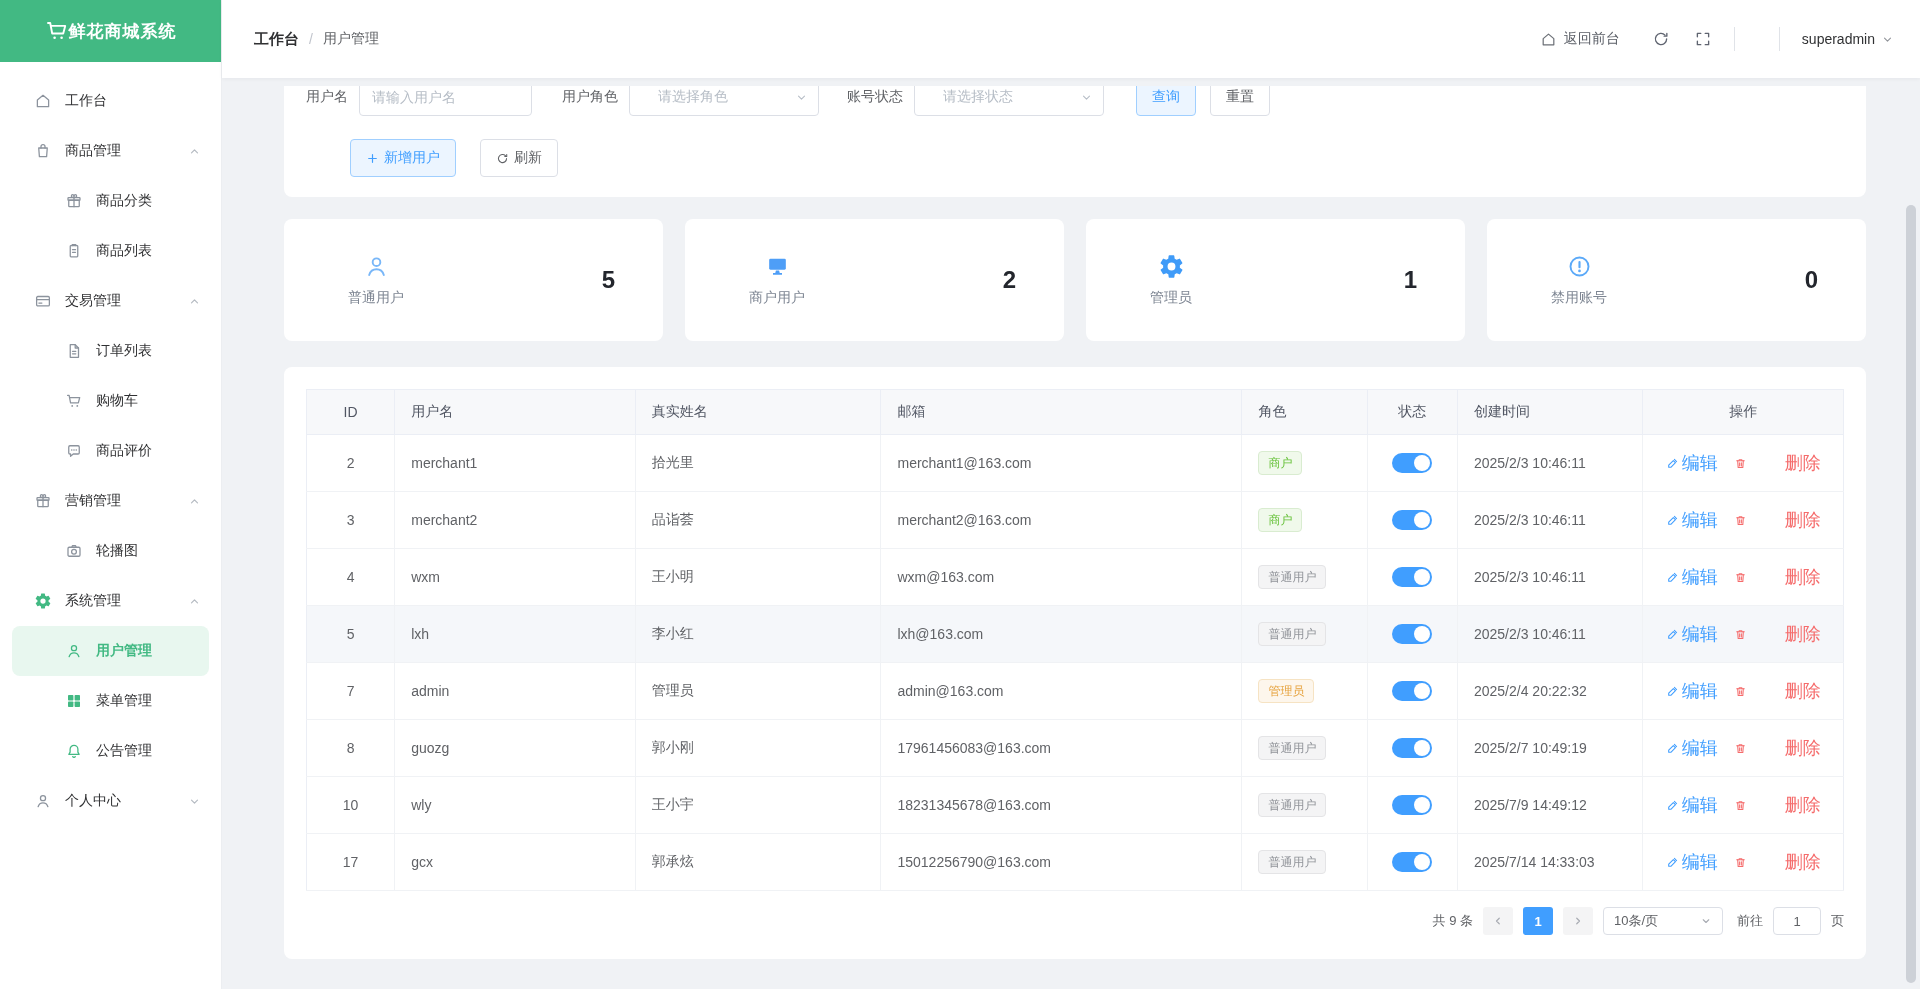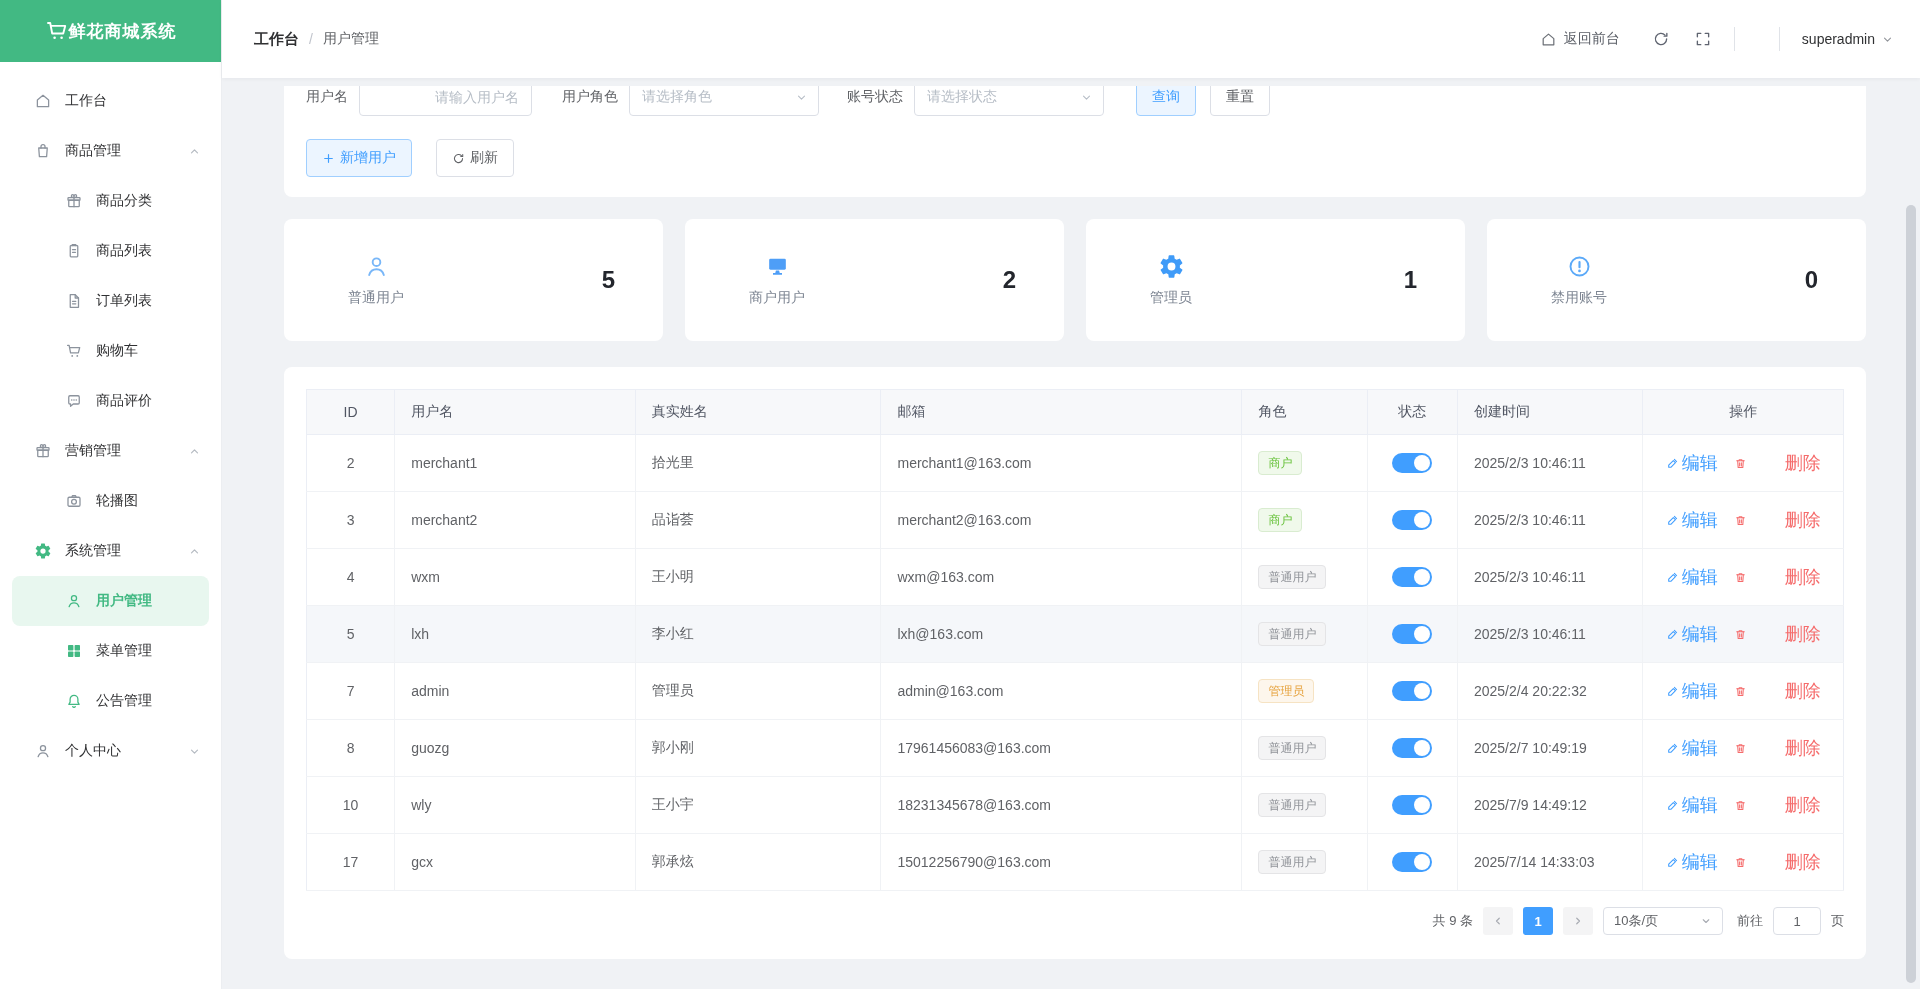--- a/index.html
+++ b/index.html
@@ -37,27 +37,27 @@
   .tb-div2 { width:1px; height:24px; background:#e0e3e8; margin-left:44px; }
   .tb-user { margin-left:22px; display:flex; align-items:center; gap:6px; color:#303133; cursor:pointer; }
   .tb-user .icon { width:13px; height:13px; color:#909399; }
 
   
   .content { flex:1; padding:8px 54px 14px 62px; overflow:hidden; }
   .card { background:#fff; border-radius:8px; }
   .card-search { border-radius:0 0 8px 8px; overflow:hidden; padding:0 22px 20px; }
   .form-row { display:flex; align-items:center; margin-top:-9px; height:40px; }
   .f-label { font-size:14px; color:#606266; margin-right:11px; }
-  .f-input { width:173px; height:38px; border:1px solid #dcdfe6; border-radius:4px; padding:0 12px; font-size:14px; color:#606266; outline:none; font-family:inherit;text-align:right; }
+  .f-input { width:173px; height:38px; border:1px solid #dcdfe6; border-radius:4px; padding:0 12px; font-size:14px; color:#606266; outline:none; font-family:inherit; }
   .f-input::placeholder { color:#b6bdc6; }
-  .f-select { width:190px; height:38px; border:1px solid #dcdfe6; border-radius:4px; padding:0 10px 0 12px; font-size:14px; color:#b6bdc6; display:flex; align-items:center; justify-content:space-between; cursor:pointer; background:#fff; }
+  .f-select { width:190px; height:38px; border:1px solid #dcdfe6; border-radius:4px; padding:0 10px 0 28px; font-size:14px; color:#b6bdc6; display:flex; align-items:center; justify-content:space-between; cursor:pointer; background:#fff; }
   .f-select .icon { width:13px; height:13px; color:#b6bdc6; }
   .gap30 { width:30px; } .gap28 { width:28px; }
   .btn { height:38px; border-radius:4px; font-size:14px; display:inline-flex; align-items:center; justify-content:center; cursor:pointer; border:1px solid #dcdfe6; background:#fff; color:#606266; padding:0 15px; font-family:inherit; }
-  .btn-plain-blue { background:#ecf5ff; border-color:#a0cfff; color:#409eff; }
+  .btn-plain-blue { background:#ecf5ff; border-color:#a0cfff; color:#409eff;margin-left:44px; }
   .btn .bicon { width:13px; height:13px; margin-right:5px; }
   .btn-query { margin-left:32px; }
   .btn-reset { margin-left:14px; }
   .btn-row { margin-top:22px; display:flex; align-items:center; }
   .btn-refresh { margin-left:24px; }
 
   
   .stats { display:flex; gap:22px; margin-top:22px; }
   .stat-card { flex:1; height:122px; background:#fff; border-radius:8px; display:flex; align-items:center; justify-content:space-between; padding:0 48px 0 64px; }
   .stat-left { display:flex; flex-direction:column; align-items:center; gap:9px; }
@@ -149,20 +149,35 @@
         </div>
         <div class="menu-item sub">
           <span class="icon mi">
             <svg viewBox="0 0 24 24" fill="none" stroke="currentColor" stroke-width="1.7" stroke-linecap="round" stroke-linejoin="round">
               <rect x="7" y="4.8" width="10" height="15" rx="1"></rect>
               <path d="M9.6 4.8V3.4h4.8v1.4"></path>
               <path d="M10 10.2h4M10 13.8h4"></path>
             </svg>
           </span>
           <span>商品列表</span>
+        </div>
+        <div class="menu-item">
+          <span class="icon mi">
+            <svg viewBox="0 0 24 24" fill="none" stroke="currentColor" stroke-width="1.7" stroke-linecap="round" stroke-linejoin="round">
+              <rect x="3.5" y="6" width="17" height="12.6" rx="1.6"></rect>
+              <path d="M3.5 10.2h17"></path>
+              <path d="M6.5 14.8h4"></path>
+            </svg>
+          </span>
+          <span>交易管理</span>
+          <span class="icon chev">
+            <svg viewBox="0 0 24 24" fill="none" stroke="currentColor" stroke-width="2.2" stroke-linecap="round" stroke-linejoin="round">
+              <path d="M6.5 14.5 12 9l5.5 5.5"></path>
+            </svg>
+          </span>
         </div>
         <div class="menu-item sub">
           <span class="icon mi">
             <svg viewBox="0 0 24 24" fill="none" stroke="currentColor" stroke-width="1.7" stroke-linecap="round" stroke-linejoin="round">
               <path d="M7 3.6h6.6L18 8v12.4H7z"></path>
               <path d="M13.6 3.6V8H18"></path>
               <path d="M10 12.4h4.4M10 15.8h4.4"></path>
             </svg>
           </span>
           <span>订单列表</span>

